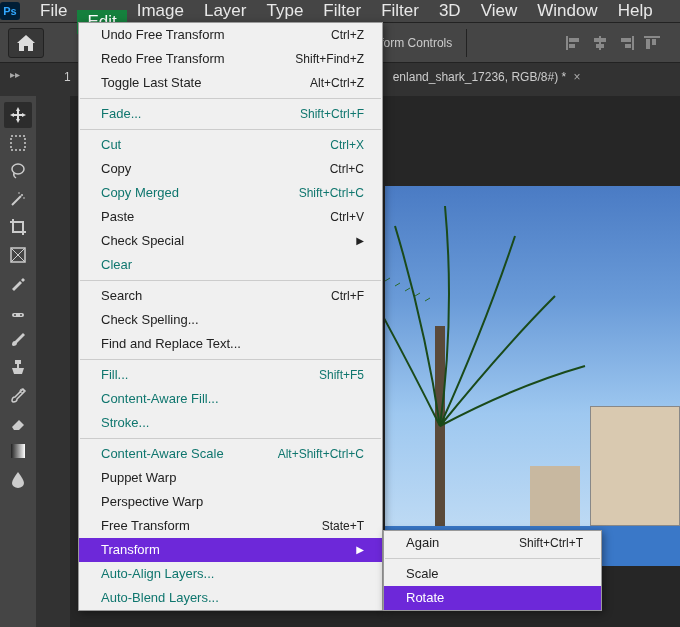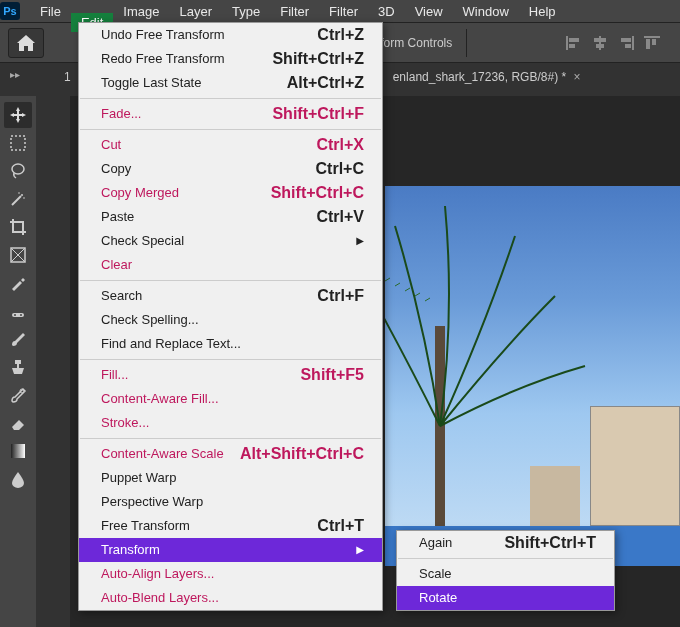--- a/index.html
+++ b/index.html
@@ -1,20 +1,20 @@
 <!DOCTYPE html>
 <html><head>
   <meta charset="utf-8">
   <style>
     * { margin: 0; padding: 0; box-sizing: border-box; font-family: -apple-system, "Segoe UI", Tahoma, sans-serif; }
     body { width: 680px; height: 627px; background: #323232; overflow: hidden; position: relative; font-size: 13px; color: #e8e8e8; }
     
     .menubar { height: 22px; background: #454545; display: flex; align-items: center; padding-left: 0; gap: 0; }
     .ps-logo { width: 20px; height: 18px; background: #001e36; border-radius: 3px; display: flex; align-items: center; justify-content: center; font-size: 11px; font-weight: bold; color: #31a8ff; margin-right: 10px; }
-    .menu-item { padding: 2px 10px; cursor: pointer; font-size: 13px; }
+    .menu-item { padding: 2px 10px; cursor: pointer; font-size: 17px; }
     .menu-item.active { background: #15803d; color: #fff; margin-top: 22px; }
     
     .optionsbar { height: 40px; background: #454545; border-top: 1px solid #222; display: flex; align-items: center; padding: 0 8px; gap: 6px; }
     .home-btn { width: 36px; height: 30px; background: #383838; border: 1px solid #222; border-radius: 3px; display: flex; align-items: center; justify-content: center; }
     .options-text { font-size: 12px; color: #ccc; margin-left: 300px; }
     .align-group { margin-left: auto; display: flex; gap: 2px; padding-right: 8px; }
     .align-btn { width: 24px; height: 22px; display: flex; align-items: center; justify-content: center; opacity: 0.5; }
     
     .tabbar { height: 28px; background: #323232; display: flex; align-items: center; border-top: 1px solid #222; padding-left: 58px; }
     .expand-tab { position: absolute; left: 0; top: 64px; width: 30px; height: 20px; display:flex; align-items:center; justify-content:center; font-size: 10px; color:#aaa;}
@@ -28,28 +28,28 @@
     .canvas { position: absolute; left: 70px; top: 96px; width: 610px; height: 531px; background: #262626; overflow: hidden; }
     .photo { position: absolute; left: 315px; top: 90px; width: 295px; height: 380px; background: linear-gradient(to bottom, #4a7bc4 0%, #6a9bd8 30%, #9ec8f0 60%, #c8e0f5 100%); overflow:hidden;}
     .building { position:absolute; bottom:40px; right:0; width:90px; height:120px; background: #d9c9b0; border: 1px solid #888;}
     .building2 { position:absolute; bottom:40px; right:100px; width:50px; height:60px; background: #c8b8a0;}
     .pool {position:absolute; bottom:0; left:0; right:0; height:40px; background:#3a78c8;}
     .palm-trunk {position:absolute; bottom:40px; left:50px; width:10px; height:200px; background: #5a4a3a;}
     
     .dropdown { position: absolute; background: #f0f0f0; border: 1px solid #999; box-shadow: 2px 2px 8px rgba(0,0,0,0.4); color: #222; }
     .edit-dropdown { left: 78px; top: 22px; width: 305px; }
     .drop-row { display: flex; align-items: center; padding: 3px 18px 3px 22px; font-size: 13px; line-height: 18px; cursor: default; }
-    .drop-row.disabled { color: #be185d; }
+    .drop-row.disabled { color: #0f766e; }
     .drop-row.highlight { background: #6d28d9; color: #fff; }
     .drop-row .label { flex: 1; }
-    .drop-row .shortcut { font-size: 16px; font-weight: bold; }
+    .drop-row .shortcut { font-size: 12px; }
     .drop-row .arrow { font-size: 10px; margin-left: 6px; }
     .sep { height: 1px; background: #ccc; margin: 3px 1px; }
     
-    .submenu { left: 383px; top: 530px; width: 219px; margin-left: 13px; }
+    .submenu { left: 383px; top: 530px; width: 219px; }
     
     svg { display: block; }
   </style>
 </head>
 <body>
 
 <div class="menubar">
   <div class="ps-logo">Ps</div>
   <div class="menu-item">File</div>
   <div class="menu-item active">Edit</div>
@@ -226,21 +226,21 @@
   </div>
 </div>
 
 <div class="dropdown edit-dropdown" id="edit-dd">
     <div class="drop-row">
       <span class="label">Undo Free Transform</span>
       <span class="shortcut">Ctrl+Z</span>
     </div>
     <div class="drop-row">
       <span class="label">Redo Free Transform</span>
-      <span class="shortcut">Shift+Ctrl+Z</span>
+      <span class="shortcut">Shift+Find+Z</span>
     </div>
     <div class="drop-row">
       <span class="label">Toggle Last State</span>
       <span class="shortcut">Alt+Ctrl+Z</span>
     </div>
     <div class="sep"></div>
     <div class="drop-row disabled">
       <span class="label">Fade...</span>
       <span class="shortcut">Shift+Ctrl+F</span>
     </div>
@@ -296,21 +296,21 @@
       <span class="shortcut">Alt+Shift+Ctrl+C</span>
     </div>
     <div class="drop-row">
       <span class="label">Puppet Warp</span>
     </div>
     <div class="drop-row">
       <span class="label">Perspective Warp</span>
     </div>
     <div class="drop-row">
       <span class="label">Free Transform</span>
-      <span class="shortcut">Ctrl+T</span>
+      <span class="shortcut">State+T</span>
     </div>
     <div class="drop-row highlight">
       <span class="label">Transform</span>
       <span class="arrow">▶</span>
     </div>
     <div class="drop-row disabled">
       <span class="label">Auto-Align Layers...</span>
     </div>
     <div class="drop-row disabled">
       <span class="label">Auto-Blend Layers...</span>

